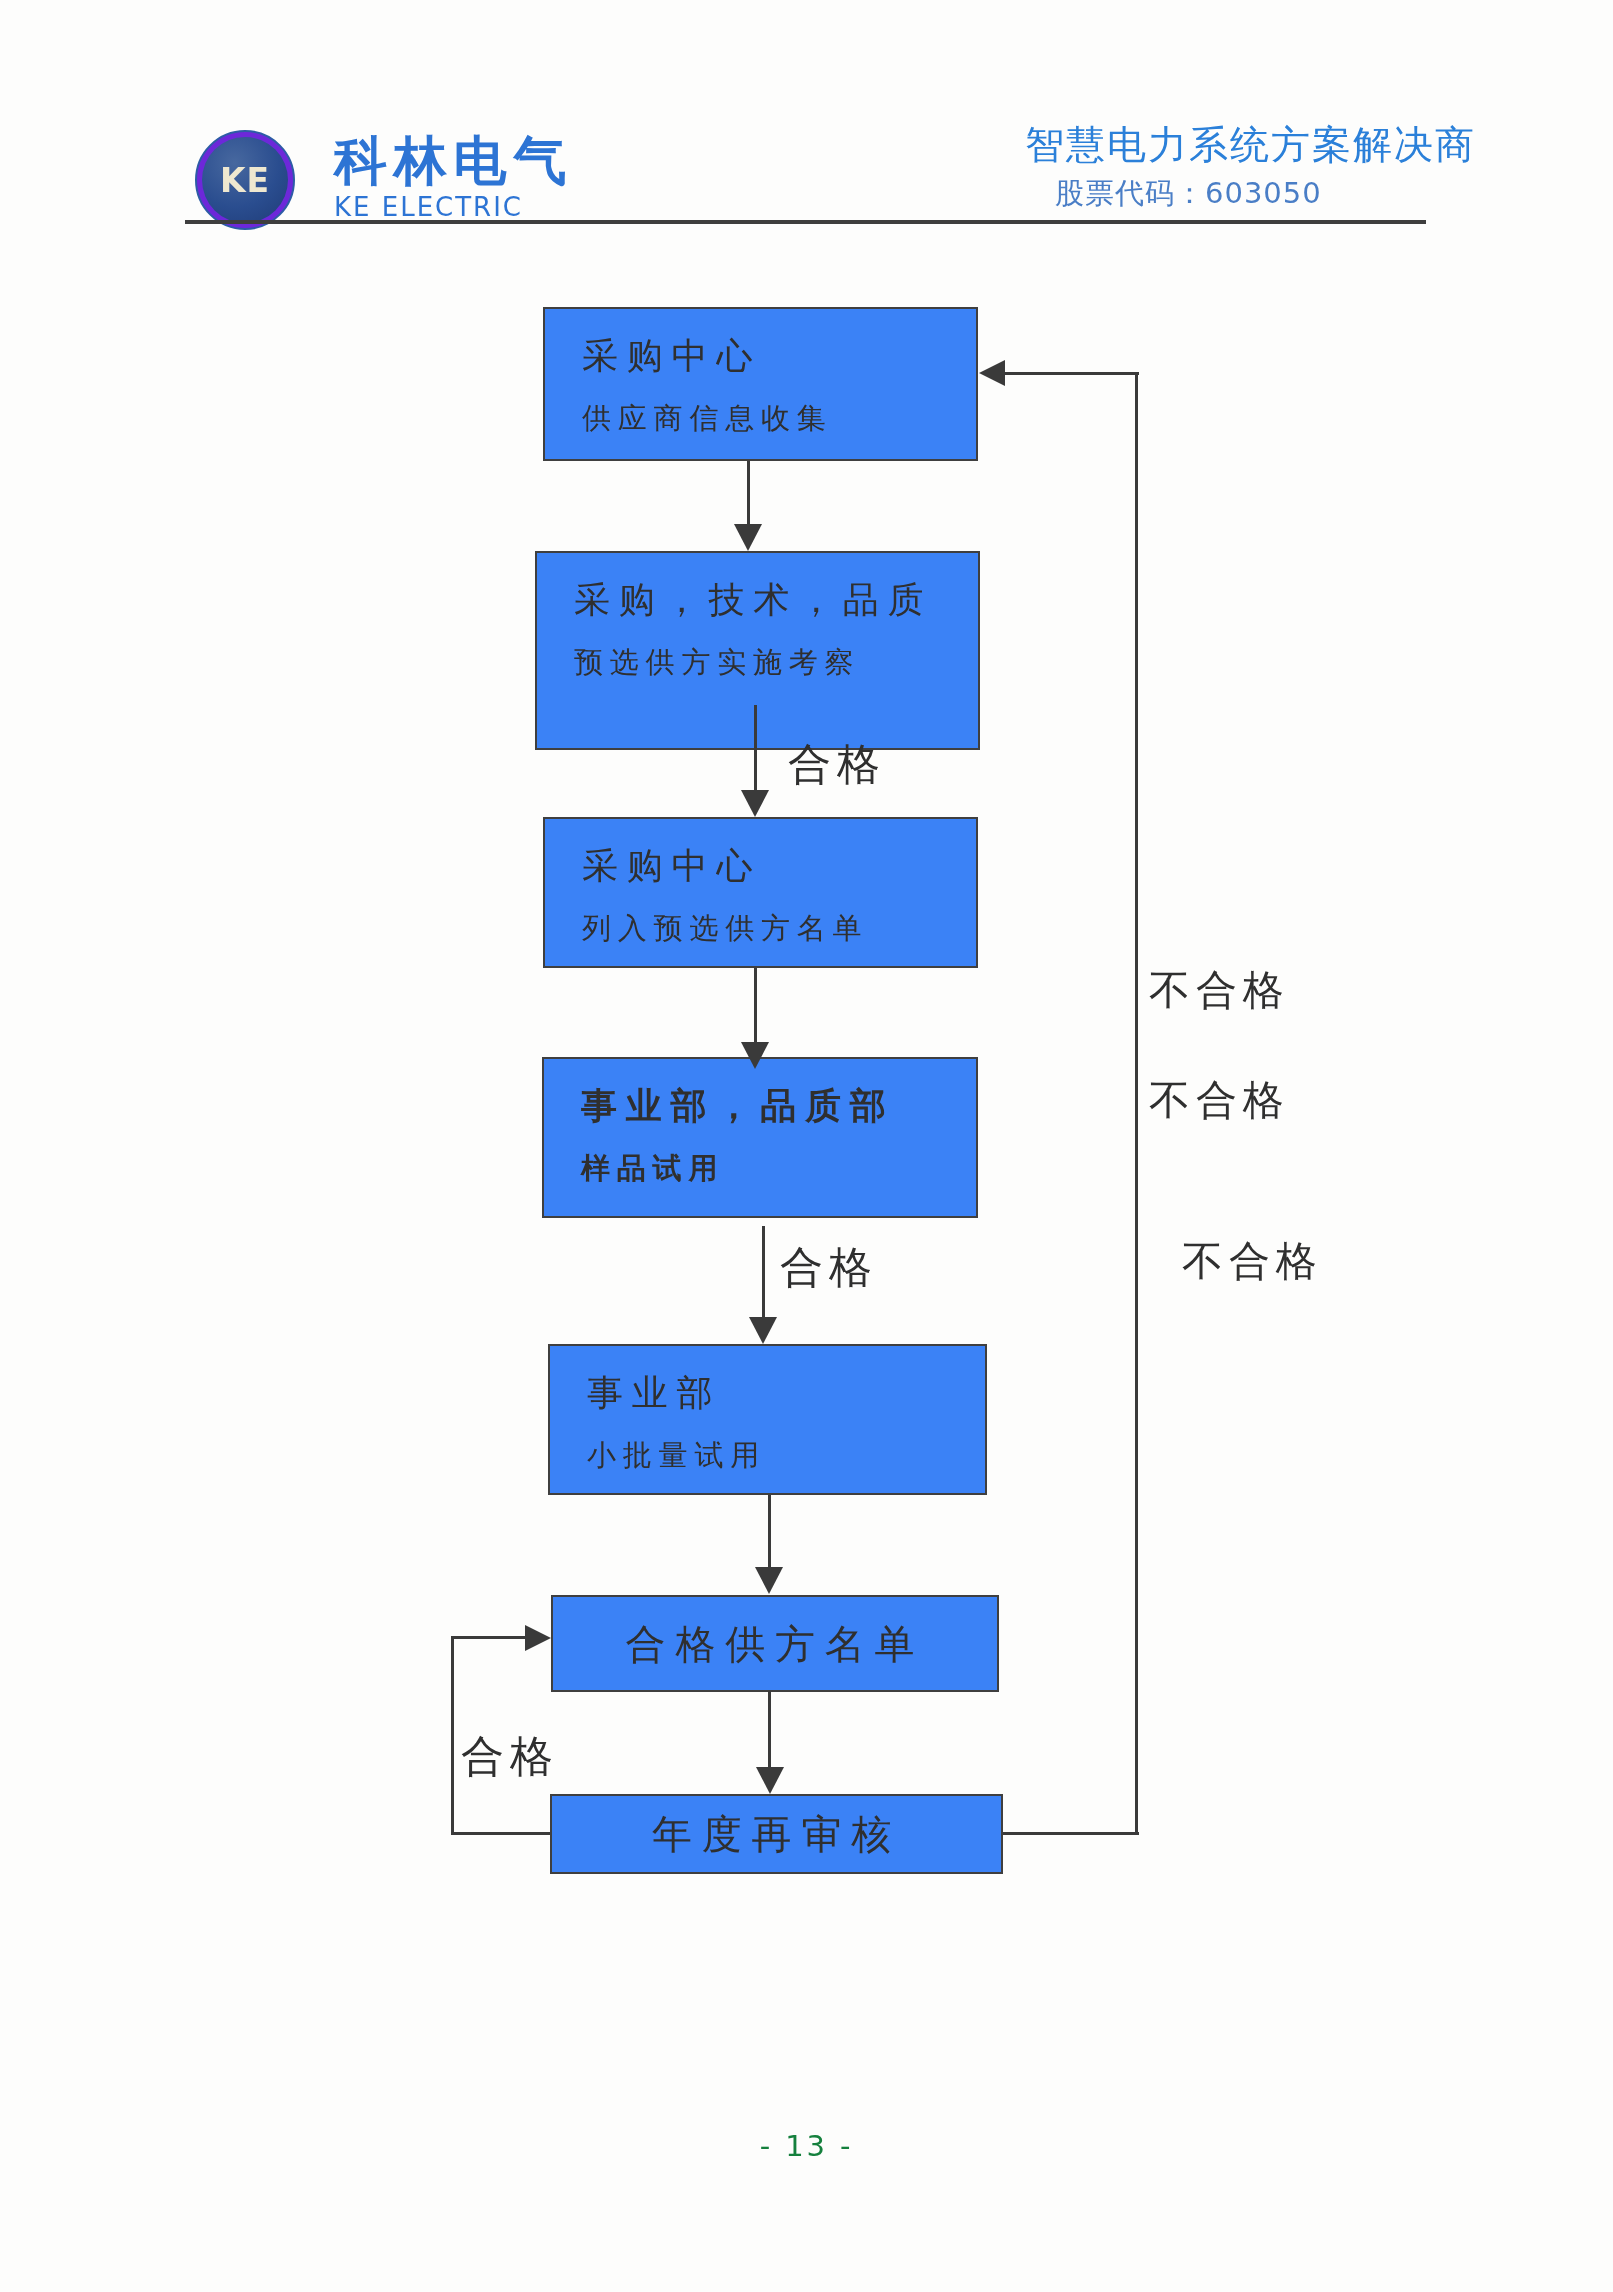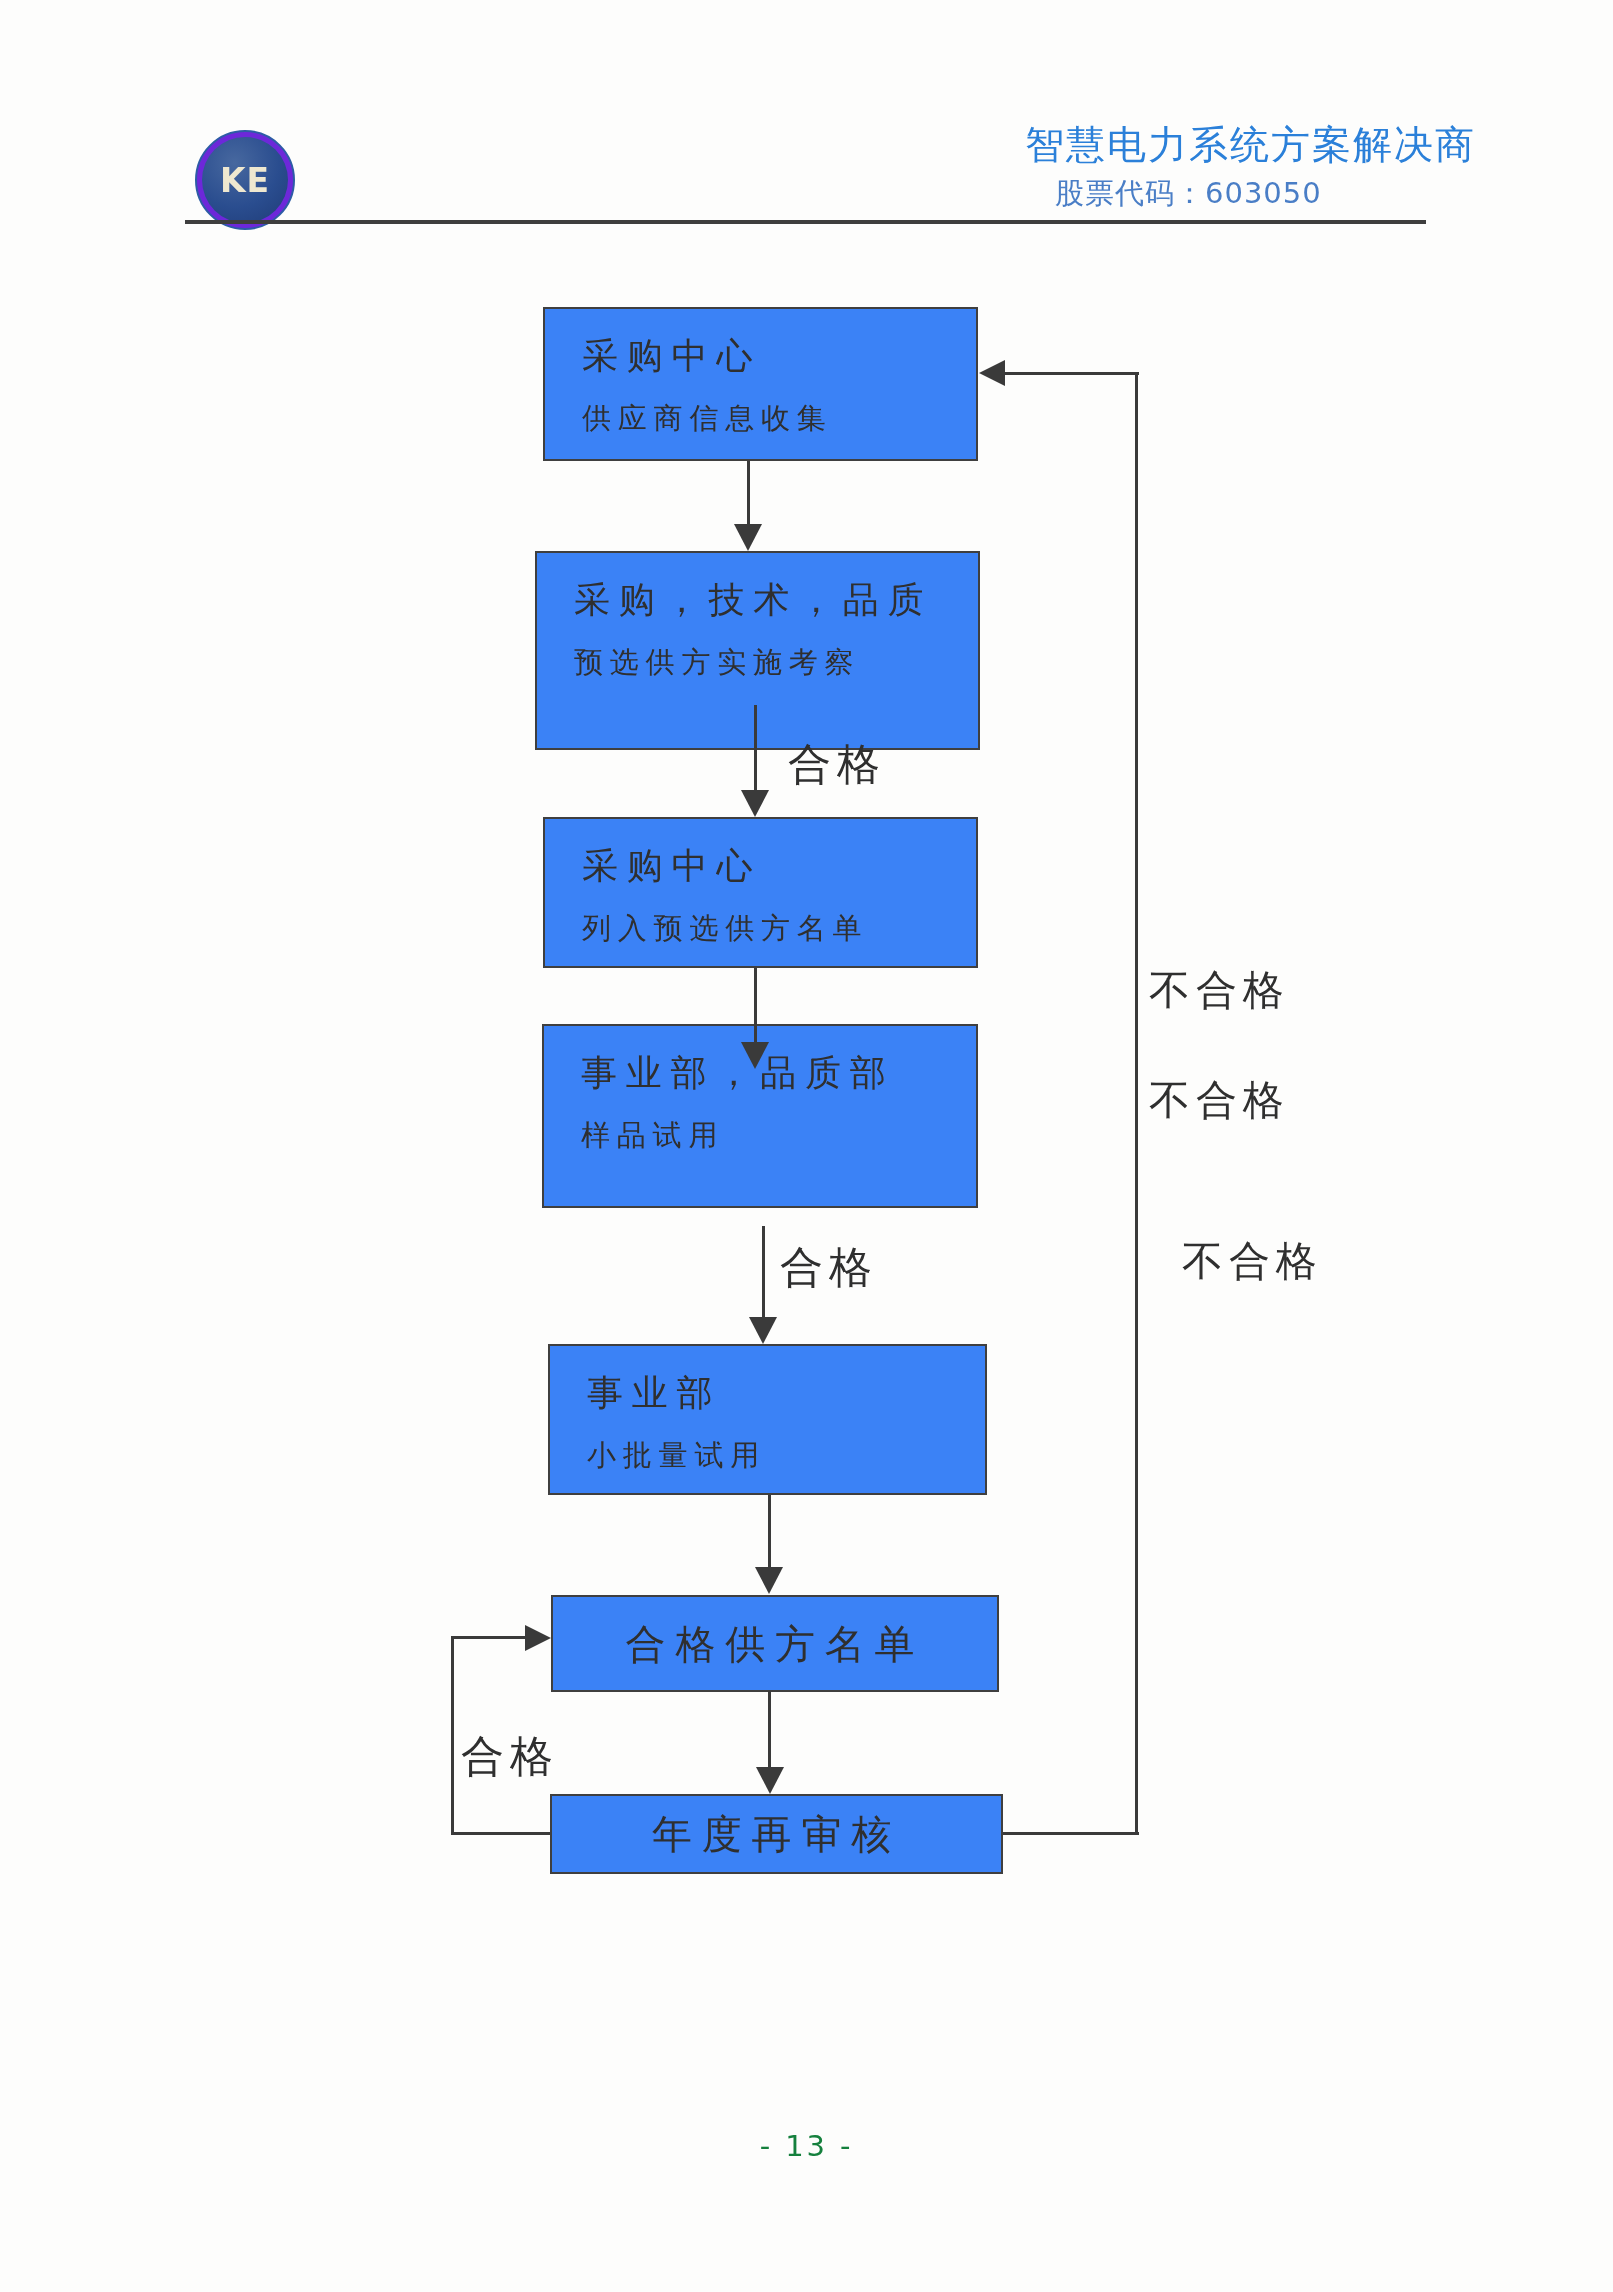--- a/index.html
+++ b/index.html
@@ -57,21 +57,21 @@
     border-top:13.7px solid transparent;border-bottom:13.7px solid transparent;
     border-left:26px solid #3a3a3a;}
 
   .lbl{position:absolute;font-size:43px;letter-spacing:5.9px;line-height:1;color:#2f2f2f;}
   .lbl.fail{font-size:41px;}
 
   
   #box1{left:543px;top:307px;width:435px;height:154px;}
   #box2{left:535px;top:551px;width:445px;height:199px;}
   #box3{left:543px;top:817px;width:435px;height:151px;}
-  #box4{left:542px;top:1024px;width:436px;height:184px;}
+  #box4{left:542px;top:1057px;width:436px;height:161px;font-weight:bold;}
   #box5{left:548px;top:1344px;width:439px;height:151px;}
   #box6{left:551px;top:1595px;width:448px;height:97px;}
   #box7{left:550px;top:1794px;width:453px;height:80px;}
 
   
   #c1l{left:747px;top:461px;height:65px;}   #c1a{left:734px;top:524px;}
   #c2l{left:754px;top:705px;height:88px;}   #c2a{left:741px;top:790px;}
   #c3l{left:754px;top:968px;height:76px;}   #c3a{left:741px;top:1042px;}
   #c4l{left:762px;top:1226px;height:94px;}  #c4a{left:749px;top:1317px;}
   #c5l{left:768px;top:1495px;height:75px;}  #c5a{left:755px;top:1567px;}
@@ -100,20 +100,24 @@
   .footer{position:absolute;left:0;top:2132px;width:100%;text-align:center;
     font-size:29px;letter-spacing:2.9px;color:#15803d;line-height:1;}
 </style>
 </head>
 <body>
 
 <div id="page">
 
   <div class="logo-ring">
     <div class="logo-disc">KE</div>
+  </div>
+  <div class="brand">
+    <div class="brand-cn">科林电气</div>
+    <div class="brand-en">KE ELECTRIC</div>
   </div>
   <div class="tagline">智慧电力系统方案解决商</div>
   <div class="stock">股票代码：603050</div>
   <div class="hdr-rule"></div>
 
   <div class="fbox" id="box1">
     <div class="bt">采购中心</div>
     <div class="bs">供应商信息收集</div>
   </div>
   <div class="fbox" id="box2">

